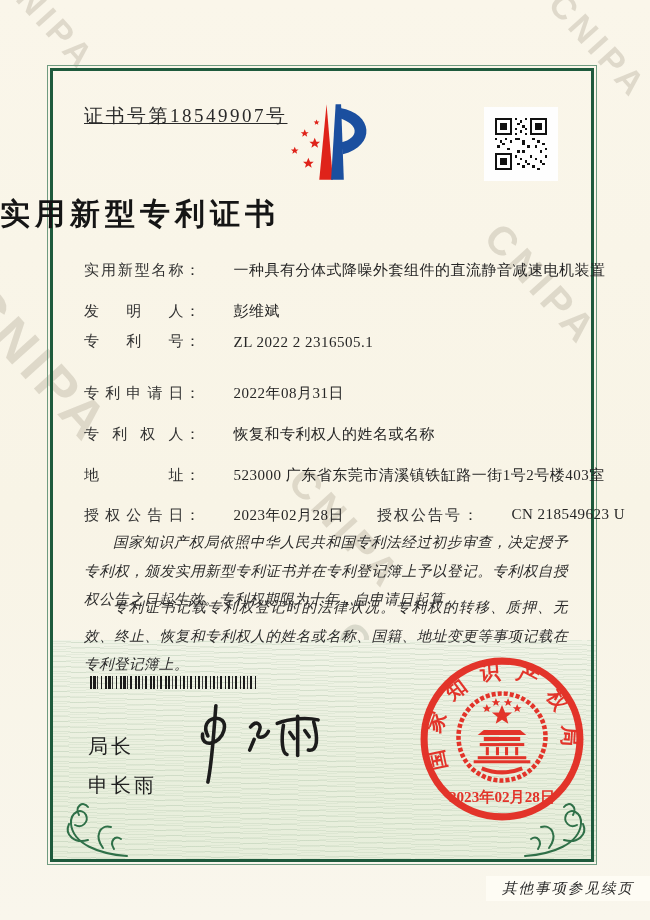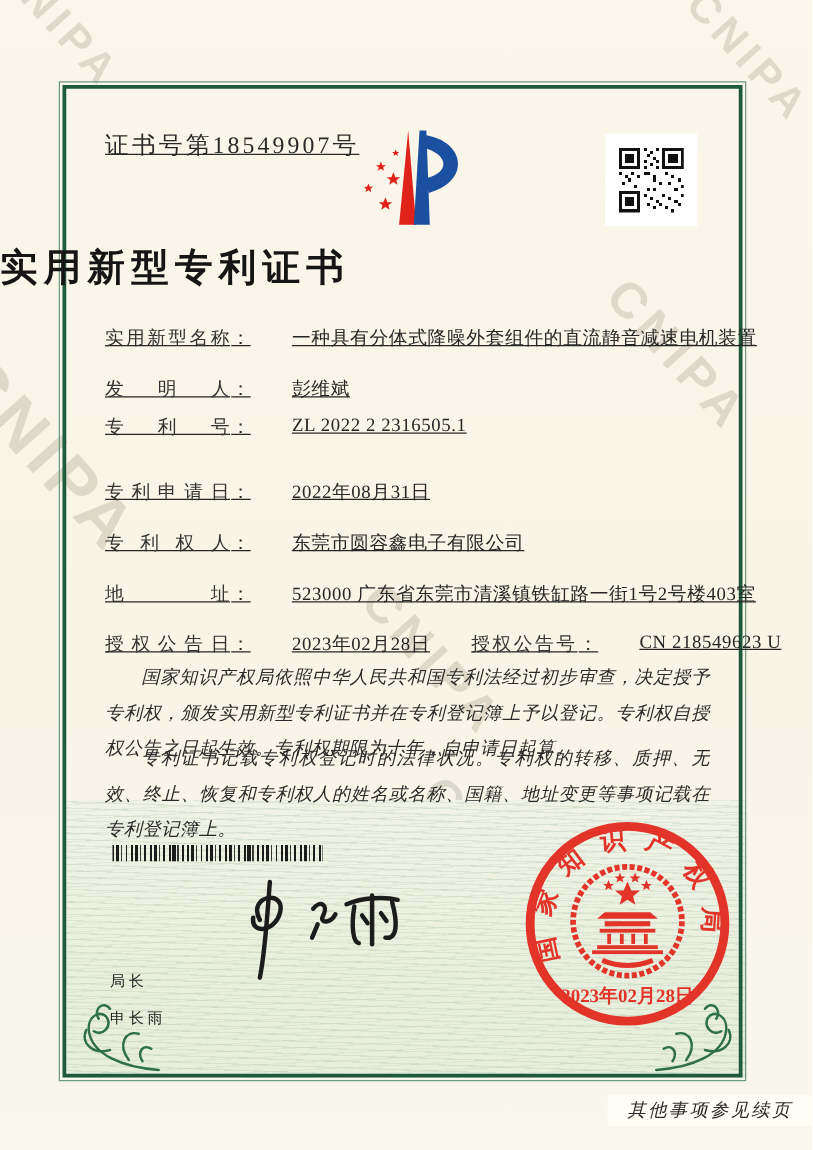--- a/index.html
+++ b/index.html
@@ -36,41 +36,41 @@
       linear-gradient(180deg,#f0f3e6 0%,#e9efdd 60%,#e7eedb 100%);
   }
   .content { position:absolute; inset:0; z-index:3; }
   
   .cert-no { position:absolute; left:84px; top:103px; font-size:19px; letter-spacing:2.5px; color:#2a2a2a;text-decoration:underline; }
   .logo { position:absolute; left:282px; top:96px; }
   .qr-wrap { position:absolute; left:484px; top:107px; background:#fefefe; padding:11px; line-height:0; }
   .title { position:absolute; left:0; top:194px; width:100%; text-align:left;
            font-size:30px; font-weight:bold; letter-spacing:5px; color:#151515; }
   
-  .frow { position:absolute; left:84px; display:flex; align-items:center;
-          font-size:15px; color:#262626; letter-spacing:0.5px; white-space:nowrap;text-decoration:underline; }
+  .frow { position:absolute; left:84px; display:flex; align-items:flex-end;
+          font-size:15px; color:#262626; letter-spacing:0.5px; white-space:nowrap; }
   .f-label { display:inline-block; width:100px; text-align:justify; text-align-last:justify; color:#333; }
   .f-colon { display:inline-block; margin:0 3px 0 1px; }
   .f-value { display:inline-block;margin-left:30px; }
   .r1{top:261px} .r2{top:302px} .r3{top:332px} .r4{top:384px} .r5{top:425px} .r6{top:466px} .r7{top:506px}
   .pair2 { margin-left:33px; display:flex; }
   
   .para { position:absolute; left:84px; width:484px; font-size:14.5px; line-height:28.5px;
           color:#2b2b2b; text-align:justify; text-indent:2em; font-style:italic; letter-spacing:0.5px; }
   .p1 { top:528px; } .p2 { top:593px; }
   
   .barcode { position:absolute; left:90px; top:676px; width:168px; height:13px;
     background:repeating-linear-gradient(90deg,
       #1b1b1b 0 1.5px, transparent 1.5px 3px,
       #1b1b1b 3px 5.5px, transparent 5.5px 7px,
       #3a3a3a 7px 8px, transparent 8px 10.5px,
       #1b1b1b 10.5px 12px, transparent 12px 15px); }
   
   .signoff { position:absolute; left:88px; top:733px;
-    font-family:"Liberation Sans","DejaVu Sans",sans-serif; font-size:12px; color:#222; letter-spacing:3px;margin-top:44px; }
+    font-family:"Liberation Sans","DejaVu Sans",sans-serif; font-size:20px; color:#222; letter-spacing:3px; }
   .signoff .line { margin-bottom:12px; }
   .autograph { position:absolute; left:183px; top:697px; }
   
   .seal { position:absolute; left:416px; top:653px; mix-blend-mode:multiply; opacity:0.93; }
   
   .flourish { position:absolute; z-index:3; }
   .fl-left  { left:57px;  top:786px; }
   .fl-right { left:521px; top:786px; transform:scaleX(-1); }
   
   .page-info { position:absolute; left:0; top:842px; width:100%; text-align:center;
@@ -168,21 +168,21 @@
       <span class="f-value">ZL 2022 2 2316505.1</span>
     </div>
     <div class="frow r4">
       <span class="f-label">专利申请日</span>
         <span class="f-colon">：</span>
       <span class="f-value">2022年08月31日</span>
     </div>
     <div class="frow r5">
       <span class="f-label">专利权人</span>
         <span class="f-colon">：</span>
-      <span class="f-value">东莞市圆容鑫电子有限公司</span>
+      <span class="f-value">恢复和专利权人的姓名或名称</span>
     </div>
     <div class="frow r6">
       <span class="f-label">地址</span>
         <span class="f-colon">：</span>
       <span class="f-value">523000 广东省东莞市清溪镇铁缸路一街1号2号楼403室</span>
     </div>
     <div class="frow r7">
       <span class="f-label">授权公告日</span>
         <span class="f-colon">：</span>
       <span class="f-value">2023年02月28日</span>

